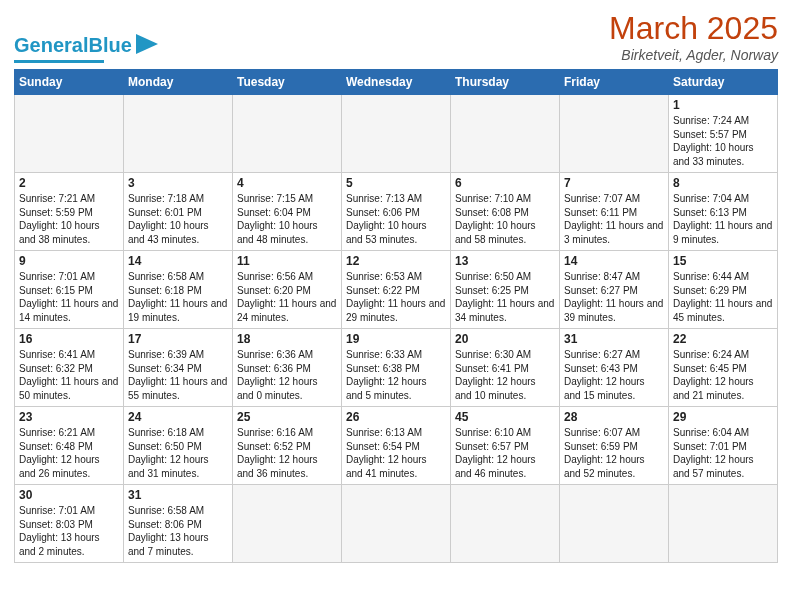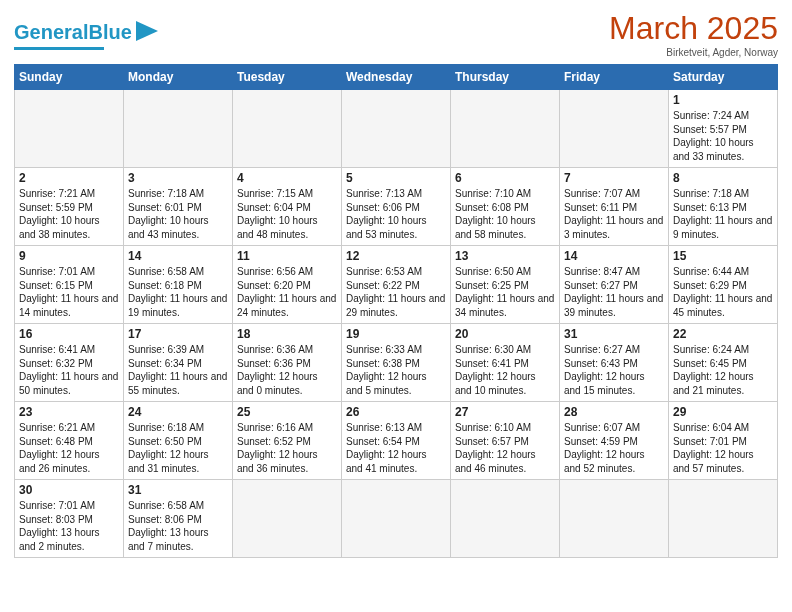--- a/index.html
+++ b/index.html
@@ -12,21 +12,21 @@
     }
     .page {
       width: 792px;
       min-height: 612px;
       background: #fff;
       padding: 10px 14px 10px 14px;
     }
     .header {
       display: flex;
       justify-content: space-between;
-      align-items: center;
+      align-items: flex-end;
       margin-bottom: 6px;
     }
     .logo {
       display: flex;
       flex-direction: column;
       align-items: flex-start;
     }
     .logo-text {
       font-size: 20px;
       font-weight: bold;
@@ -38,22 +38,23 @@
     }
     .title-area {
       text-align: right;
     }
     .month-title {
       font-size: 32px;
       color: #c2410c;
       font-weight: normal;
     }
     .location {
-      font-size: 10px;
+      font-size: 14px;
       color: #555;
+      font-style: italic;
     }
     .calendar {
       width: 100%;
       border-collapse: collapse;
       table-layout: fixed;
     }
     .calendar th {
       background: #2b6cb0;
       color: #fff;
       font-size: 12px;
@@ -176,21 +177,21 @@
           </td>
           <td>
             <span class="day-num">7</span>
             <div class="cell-info">Sunrise: 7:07 AM
 Sunset: 6:11 PM
 Daylight: 11 hours
 and 3 minutes.</div>
           </td>
           <td>
             <span class="day-num">8</span>
-            <div class="cell-info">Sunrise: 7:18 AM
+            <div class="cell-info">Sunrise: 7:04 AM
 Sunset: 6:13 PM
 Daylight: 11 hours
 and 9 minutes.</div>
           </td>
         </tr>
         <tr>
           <td>
             <span class="day-num">9</span>
             <div class="cell-info">Sunrise: 7:01 AM
 Sunset: 6:15 PM
@@ -314,30 +315,30 @@
 and 36 minutes.</div>
           </td>
           <td>
             <span class="day-num">26</span>
             <div class="cell-info">Sunrise: 6:13 AM
 Sunset: 6:54 PM
 Daylight: 12 hours
 and 41 minutes.</div>
           </td>
           <td>
-            <span class="day-num">27</span>
+            <span class="day-num">45</span>
             <div class="cell-info">Sunrise: 6:10 AM
 Sunset: 6:57 PM
 Daylight: 12 hours
 and 46 minutes.</div>
           </td>
           <td>
             <span class="day-num">28</span>
             <div class="cell-info">Sunrise: 6:07 AM
-Sunset: 4:59 PM
+Sunset: 6:59 PM
 Daylight: 12 hours
 and 52 minutes.</div>
           </td>
           <td>
             <span class="day-num">29</span>
             <div class="cell-info">Sunrise: 6:04 AM
 Sunset: 7:01 PM
 Daylight: 12 hours
 and 57 minutes.</div>
           </td>

